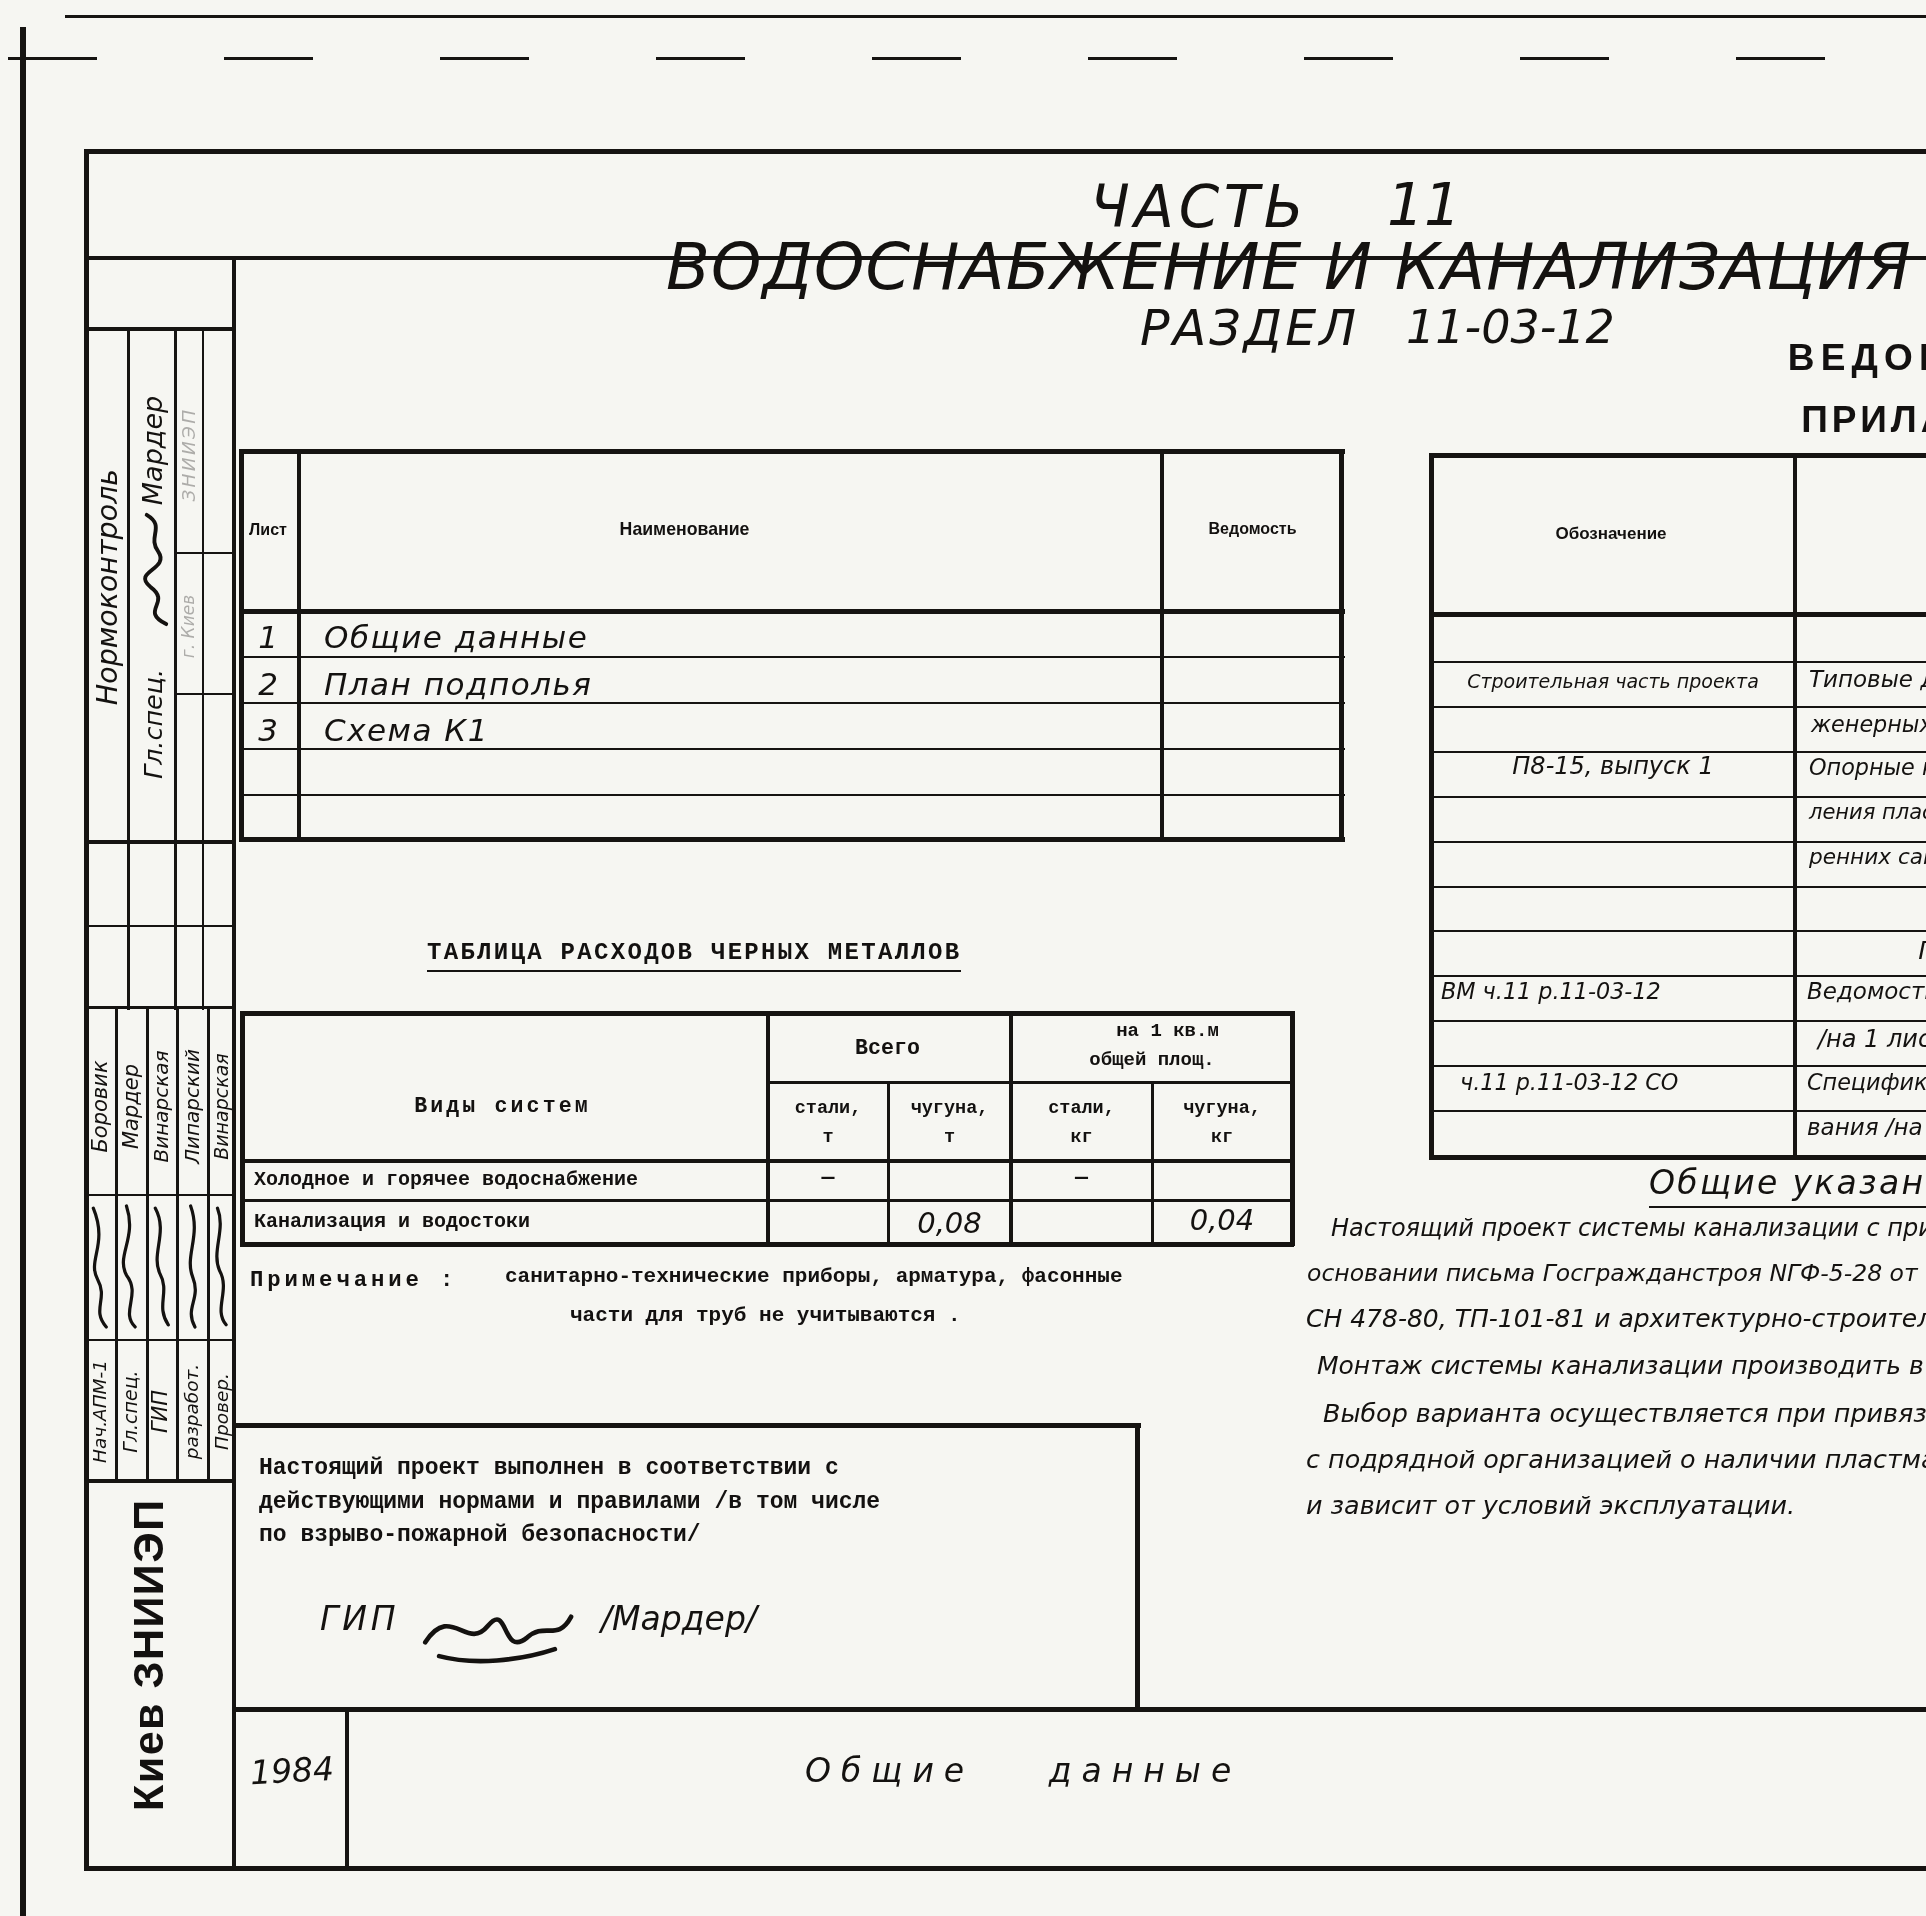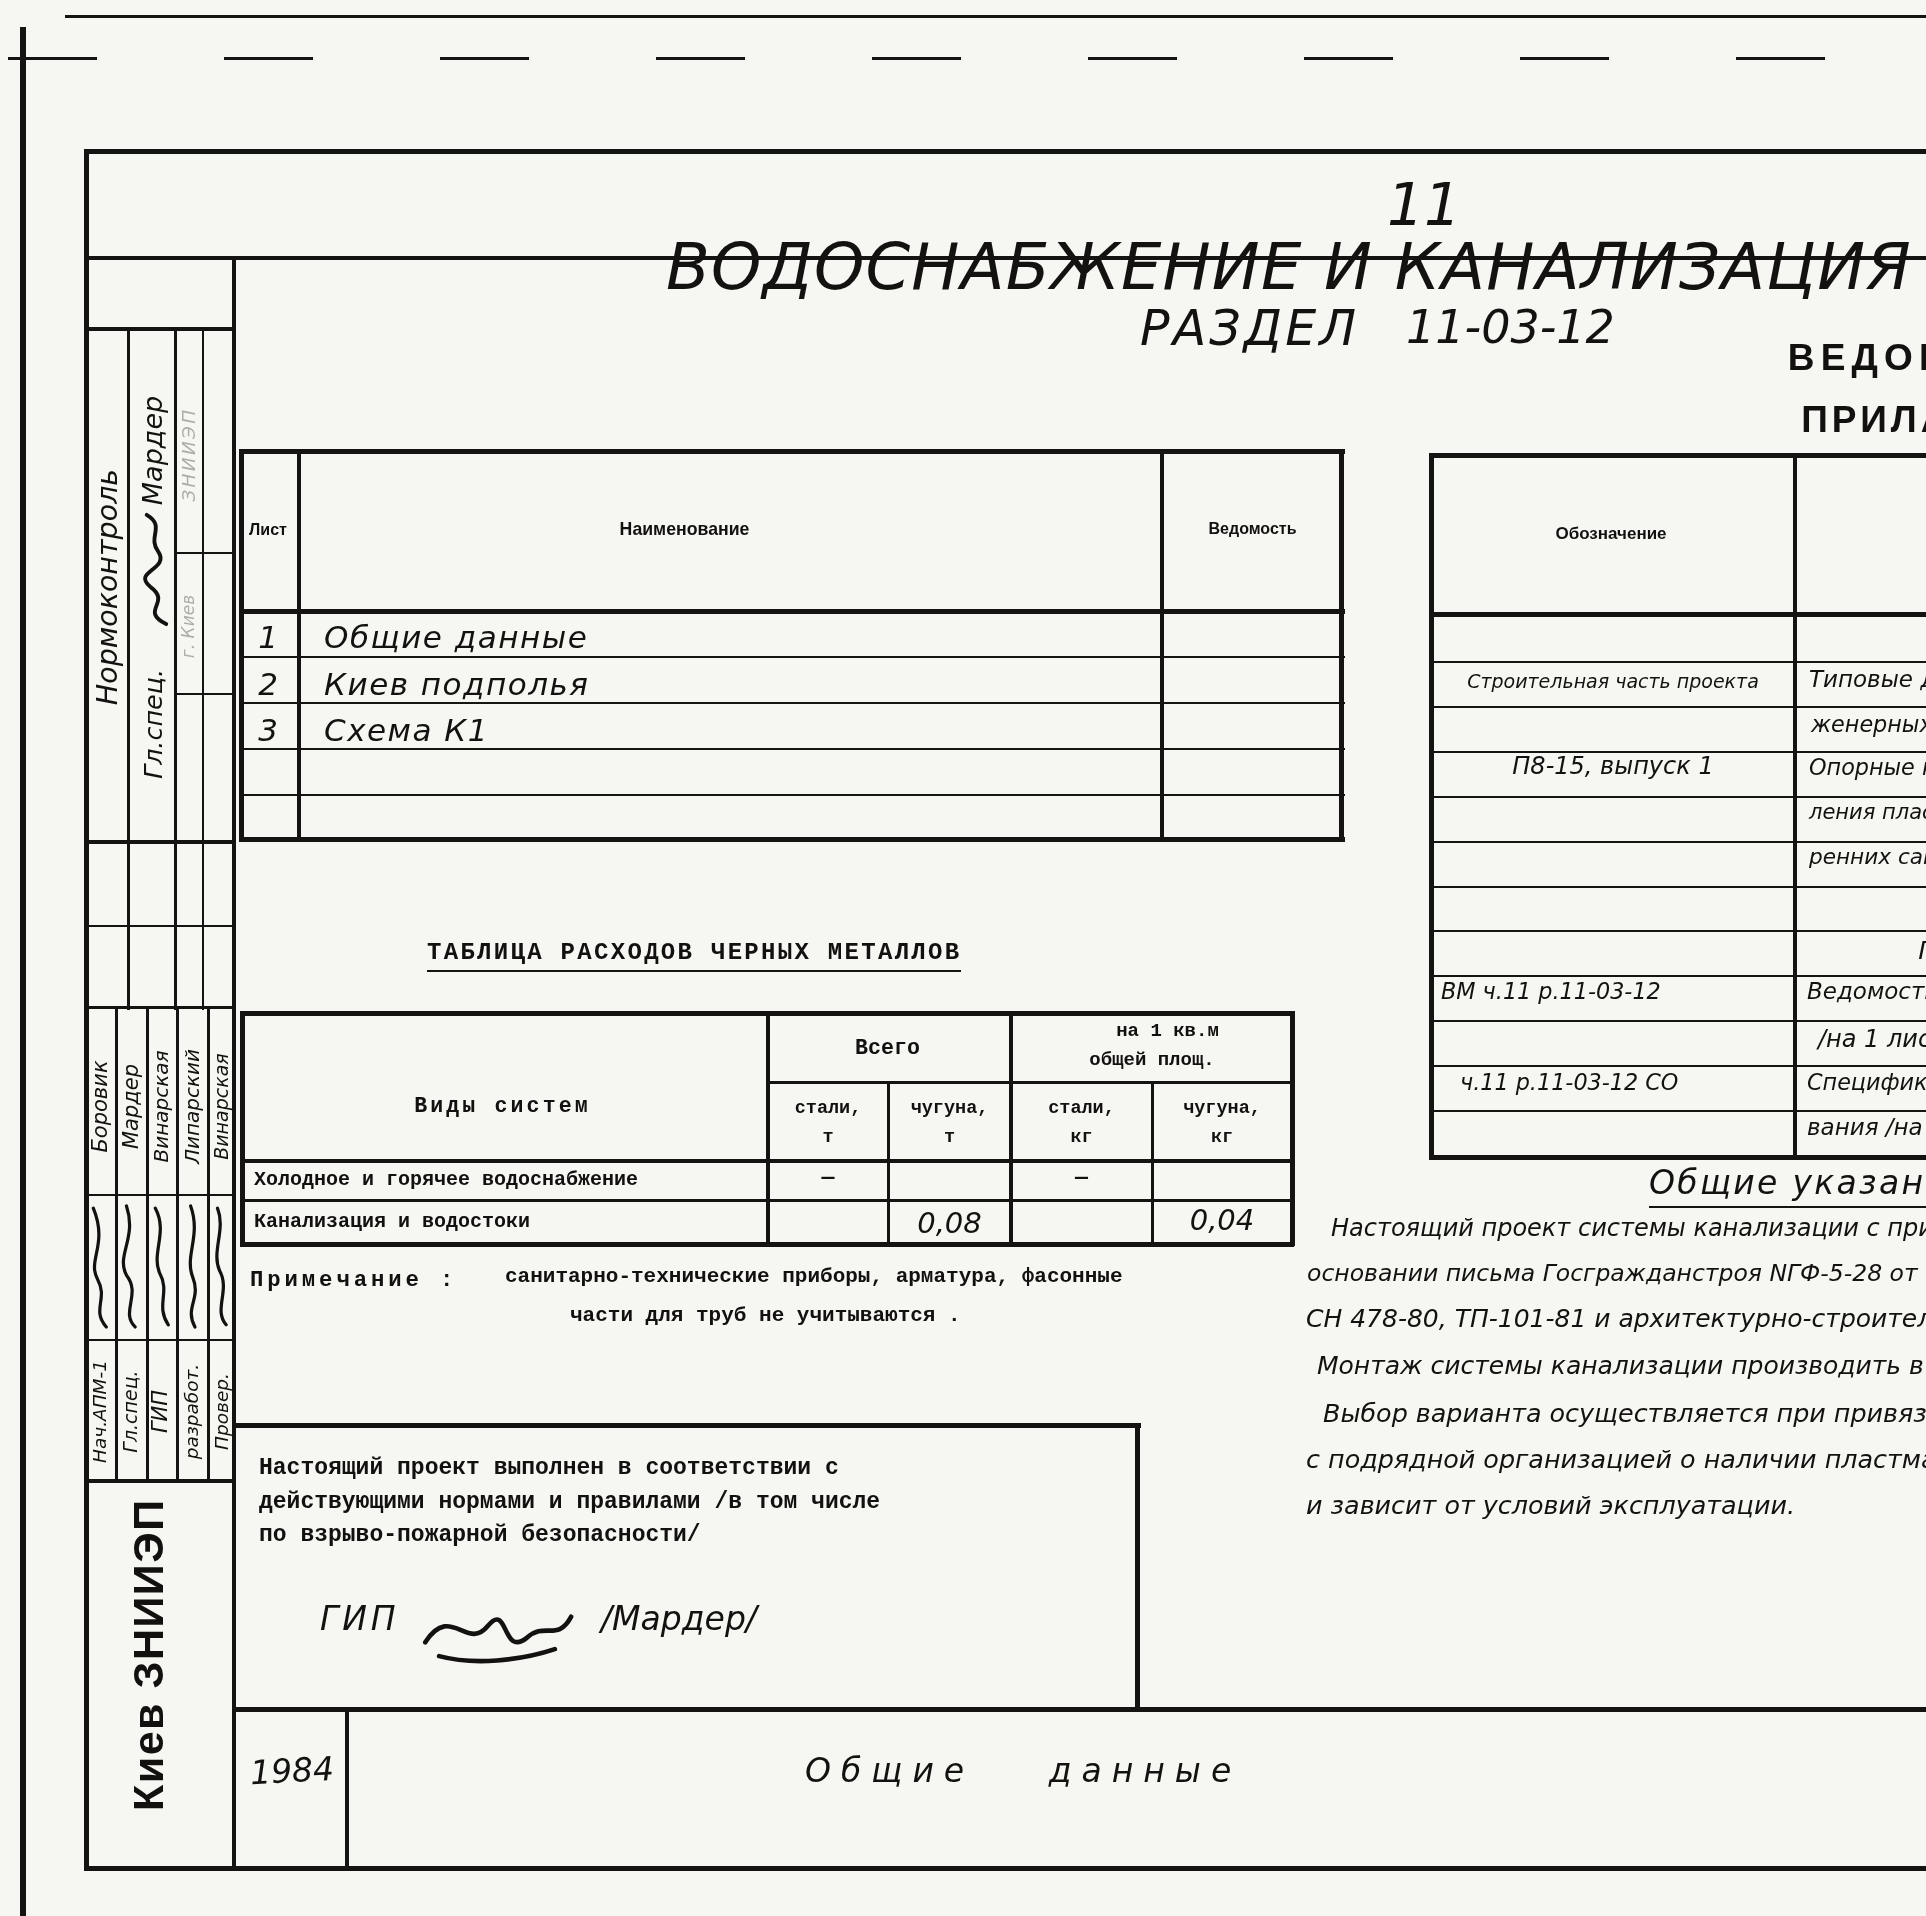--- a/index.html
+++ b/index.html
@@ -24,20 +24,21 @@
   <div class="ln" style="left:65px;top:15.4px;width:2549px;height:3.1px;"></div>
   <div class="dash" style="left:7.7px;top:57px;width:2519px;height:2.7px;"></div>
   <div class="ln" style="left:20px;top:27px;width:6.2px;height:1890px;"></div>
 
   <div class="ln" style="left:84px;top:149px;width:2511px;height:5px;"></div>
   <div class="ln" style="left:84px;top:149px;width:5px;height:1721px;"></div>
 
   <div class="ln" style="left:84px;top:1866px;width:2511px;height:5px;"></div>
   <div class="ln" style="left:84px;top:256px;width:2511px;height:4.2px;"></div>
 
+  <div class="abs hand" style="left:1090px;top:173px;font-size:58px;letter-spacing:4.6px;">ЧАСТЬ</div>
   <div class="abs hand" style="left:1387px;top:171px;font-size:58px;">11</div>
   <div class="abs hand" style="left:666px;top:230px;font-size:64px;letter-spacing:1.2px;">ВОДОСНАБЖЕНИЕ И КАНАЛИЗАЦИЯ НИЖЕ ОТМ. 0.000</div>
   <div class="abs hand" style="left:1140px;top:300px;font-size:49px;letter-spacing:3.1px;">РАЗДЕЛ</div>
   <div class="abs hand" style="left:1406px;top:300px;font-size:46px;">11-03-12</div>
 
   <div class="ln" style="left:232px;top:256px;width:4.2px;height:1610px;"></div>
   <div class="ln" style="left:84px;top:327px;width:152px;height:3.9px;"></div>
   <div class="ln" style="left:84px;top:840px;width:152px;height:3.9px;"></div>
   <div class="ln" style="left:84px;top:925px;width:152px;height:2.3px;"></div>
   <div class="ln" style="left:84px;top:1006px;width:152px;height:3.1px;"></div>
@@ -115,21 +116,21 @@
   <div class="ln" style="left:239px;top:656px;width:1106px;height:2.3px;"></div>
   <div class="ln" style="left:239px;top:702px;width:1106px;height:2.3px;"></div>
   <div class="ln" style="left:239px;top:748px;width:1106px;height:2.3px;"></div>
   <div class="ln" style="left:239px;top:794px;width:1106px;height:2.3px;"></div>
   <div class="abs ctr print" style="left:239px;top:521px;width:58px;font-size:16px;">Лист</div>
   <div class="abs ctr print" style="left:297px;top:519px;width:775px;font-size:17.7px;">Наименование</div>
   <div class="abs ctr print" style="left:1160px;top:520px;width:185px;font-size:16px;">Ведомость</div>
   <div class="abs ctr hand" style="left:239px;top:619px;width:58px;font-size:31px;">1</div>
   <div class="abs hand" style="left:324px;top:619px;font-size:31px;letter-spacing:1.5px;">Общие данные</div>
   <div class="abs ctr hand" style="left:239px;top:666px;width:58px;font-size:31px;">2</div>
-  <div class="abs hand" style="left:324px;top:666px;font-size:31px;letter-spacing:1.5px;">Киев подполья</div>
+  <div class="abs hand" style="left:324px;top:666px;font-size:31px;letter-spacing:1.5px;">План подполья</div>
   <div class="abs ctr hand" style="left:239px;top:712px;width:58px;font-size:31px;">3</div>
   <div class="abs hand" style="left:324px;top:712px;font-size:31px;letter-spacing:1.5px;">Схема К1</div>
 
   <div class="abs ctr print" style="left:1764px;top:337px;width:724px;font-size:37px;letter-spacing:6.2px;">ВЕДОМОСТЬ ССЫЛОЧНЫХ И</div>
   <div class="abs ctr print" style="left:1764px;top:399px;width:724px;font-size:37px;letter-spacing:3.9px;">ПРИЛАГАЕМЫХ ДОКУМЕНТОВ</div>
   <div class="ln" style="left:1429px;top:453px;width:1131px;height:5px;"></div>
   <div class="ln" style="left:1429px;top:1155px;width:1131px;height:5px;"></div>
   <div class="ln" style="left:1429px;top:453px;width:5px;height:707px;"></div>
 
   <div class="ln" style="left:1793px;top:453px;width:3.5px;height:707px;"></div>

